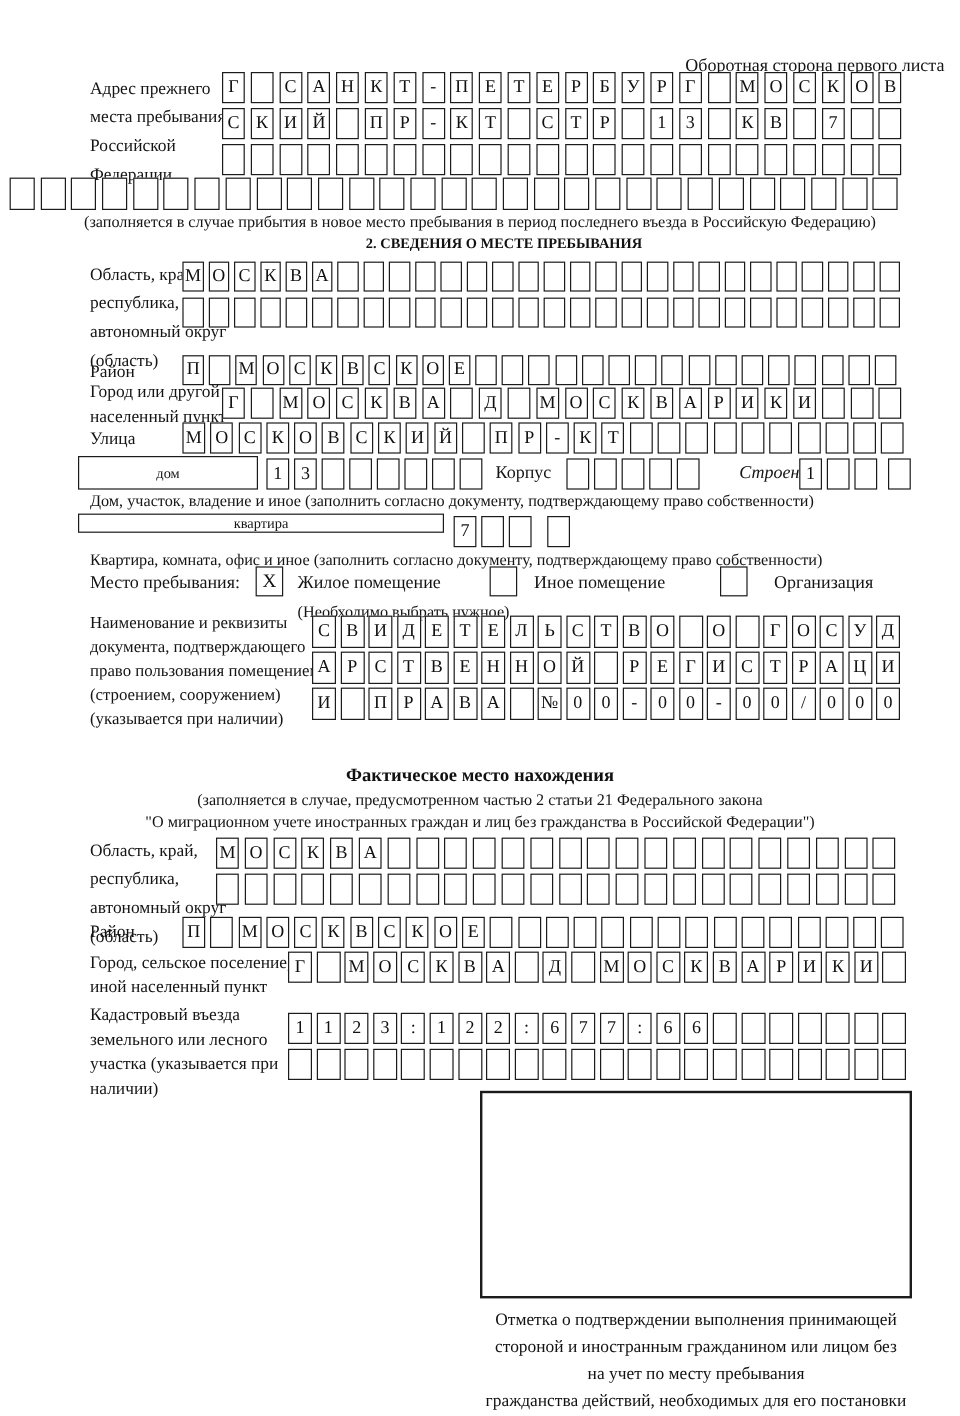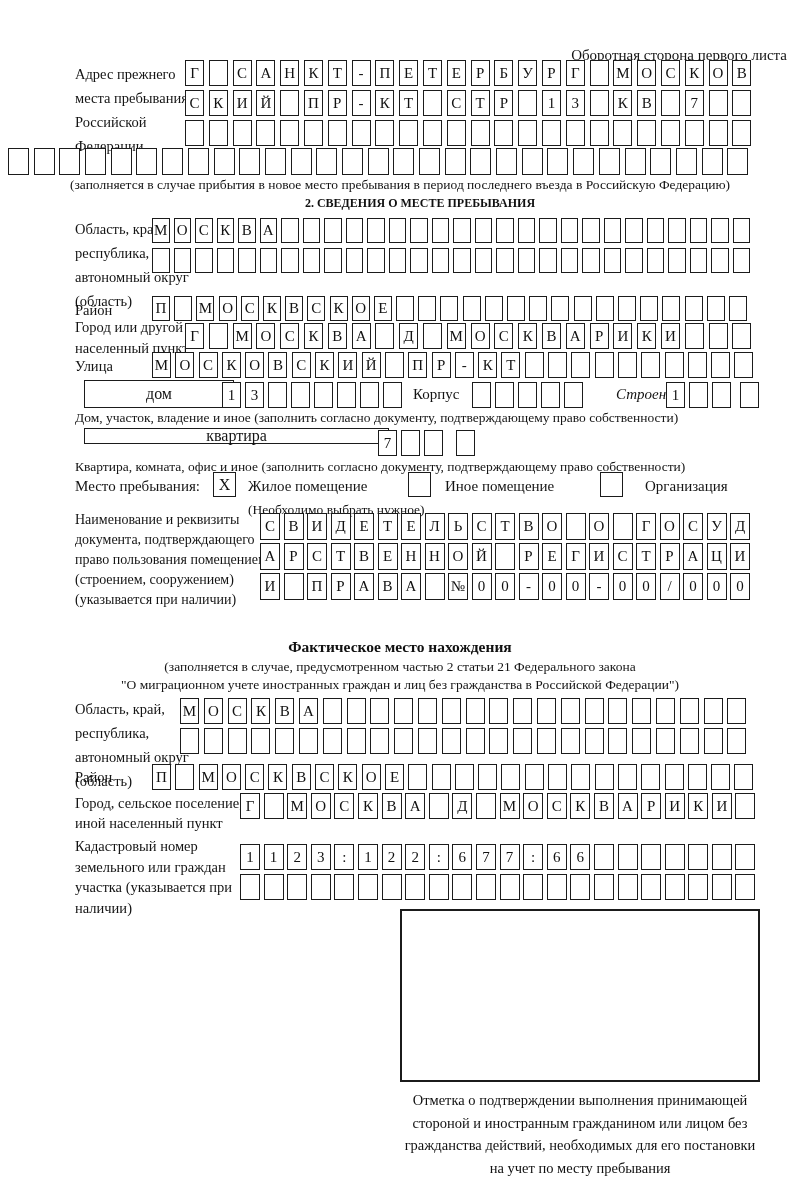--- a/index.html
+++ b/index.html
@@ -25,21 +25,21 @@
   .cB { gap:4px;   } .cB .cell { width:17.5px; height:25px; }
   .cC { gap:4.2px; } .cC .cell { width:18px; height:25px; }
   .cE { gap:4.3px; } .cE .cell { width:19px; height:26px; }
   .cG { gap:4px;   } .cG .cell { width:19px; height:26px; }
   .cH { gap:3.5px; } .cH .cell { width:20px; height:27px; }
   .cI { gap:3.6px; } .cI .cell { width:20px; height:26px; }
 
   .labelbox {
     position:absolute; border:1.9px solid #1b1b1b; background:#fff;
     display:flex; align-items:center; justify-content:center;
-    font-size:16px; color:#141414;margin-left:19px;
+    font-size:12px; color:#141414;
   }
   .chk {
     position:absolute; width:23px; height:25px; border:1.9px solid #1b1b1b;
     display:flex; align-items:center; justify-content:center;
     font-size:16px; background:#fff;
   }
   .bigbox { position:absolute; border:2px solid #1b1b1b; background:#fff; }
   .markline { font-size:14.5px; line-height:22.5px; text-align:center; }
 </style>
 </head>
@@ -544,21 +544,21 @@
       <span class="cell">К</span>
       <span class="cell">В</span>
       <span class="cell">А</span>
       <span class="cell">Р</span>
       <span class="cell">И</span>
       <span class="cell">К</span>
       <span class="cell">И</span>
       <span class="cell"></span>
     </div>
 
-  <div class="abs lbl" style="top:836px; left:75px; width:165px; line-height:20.5px;">Кадастровый номер земельного или граждан участка (указывается при наличии)</div>
+  <div class="abs lbl" style="top:836px; left:75px; width:165px; line-height:20.5px;">Кадастровый въезда земельного или лесного участка (указывается при наличии)</div>
   <div class="cellrow cI" style="top:844px; left:240px;">
       <span class="cell">1</span>
       <span class="cell">1</span>
       <span class="cell">2</span>
       <span class="cell">3</span>
       <span class="cell">:</span>
       <span class="cell">1</span>
       <span class="cell">2</span>
       <span class="cell">2</span>
       <span class="cell">:</span>
@@ -598,17 +598,17 @@
       <span class="cell"></span>
       <span class="cell"></span>
       <span class="cell"></span>
       <span class="cell"></span>
     </div>
 
   <div class="bigbox" style="top:909px; left:400px; width:360px; height:173px;"></div>
   <div class="abs" style="top:1089px; left:360px; width:440px;">
     <div class="markline">Отметка о подтверждении выполнения принимающей</div>
     <div class="markline">стороной и иностранным гражданином или лицом без</div>
+    <div class="markline">на учет по месту пребывания</div>
     <div class="markline">гражданства действий, необходимых для его постановки</div>
-    <div class="markline">на учет по месту пребывания</div>
   </div>
 
 </div>
 
 </body></html>

